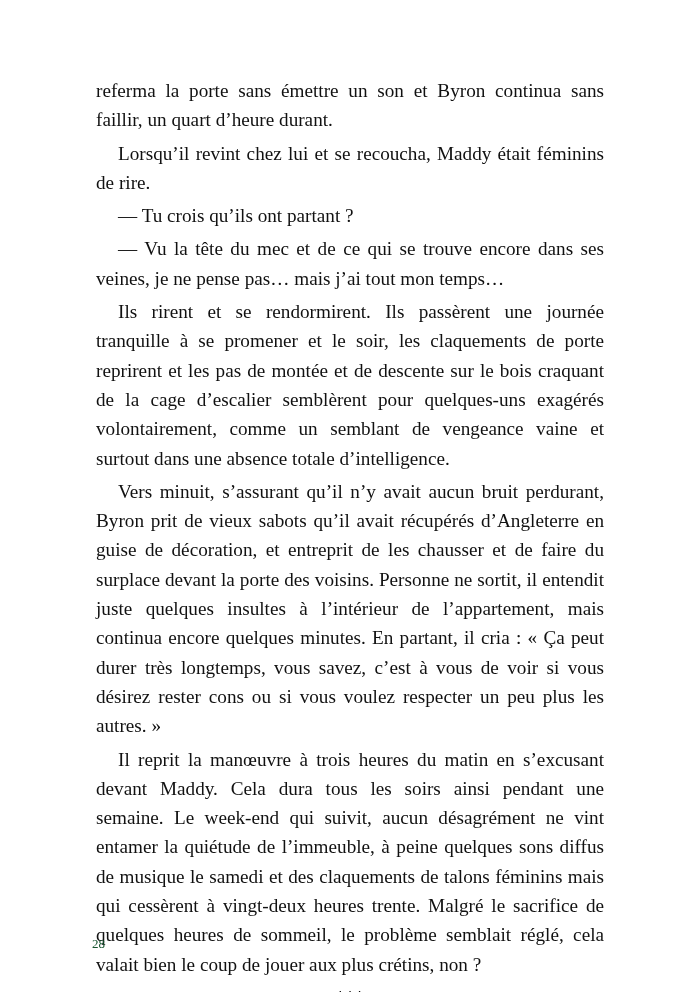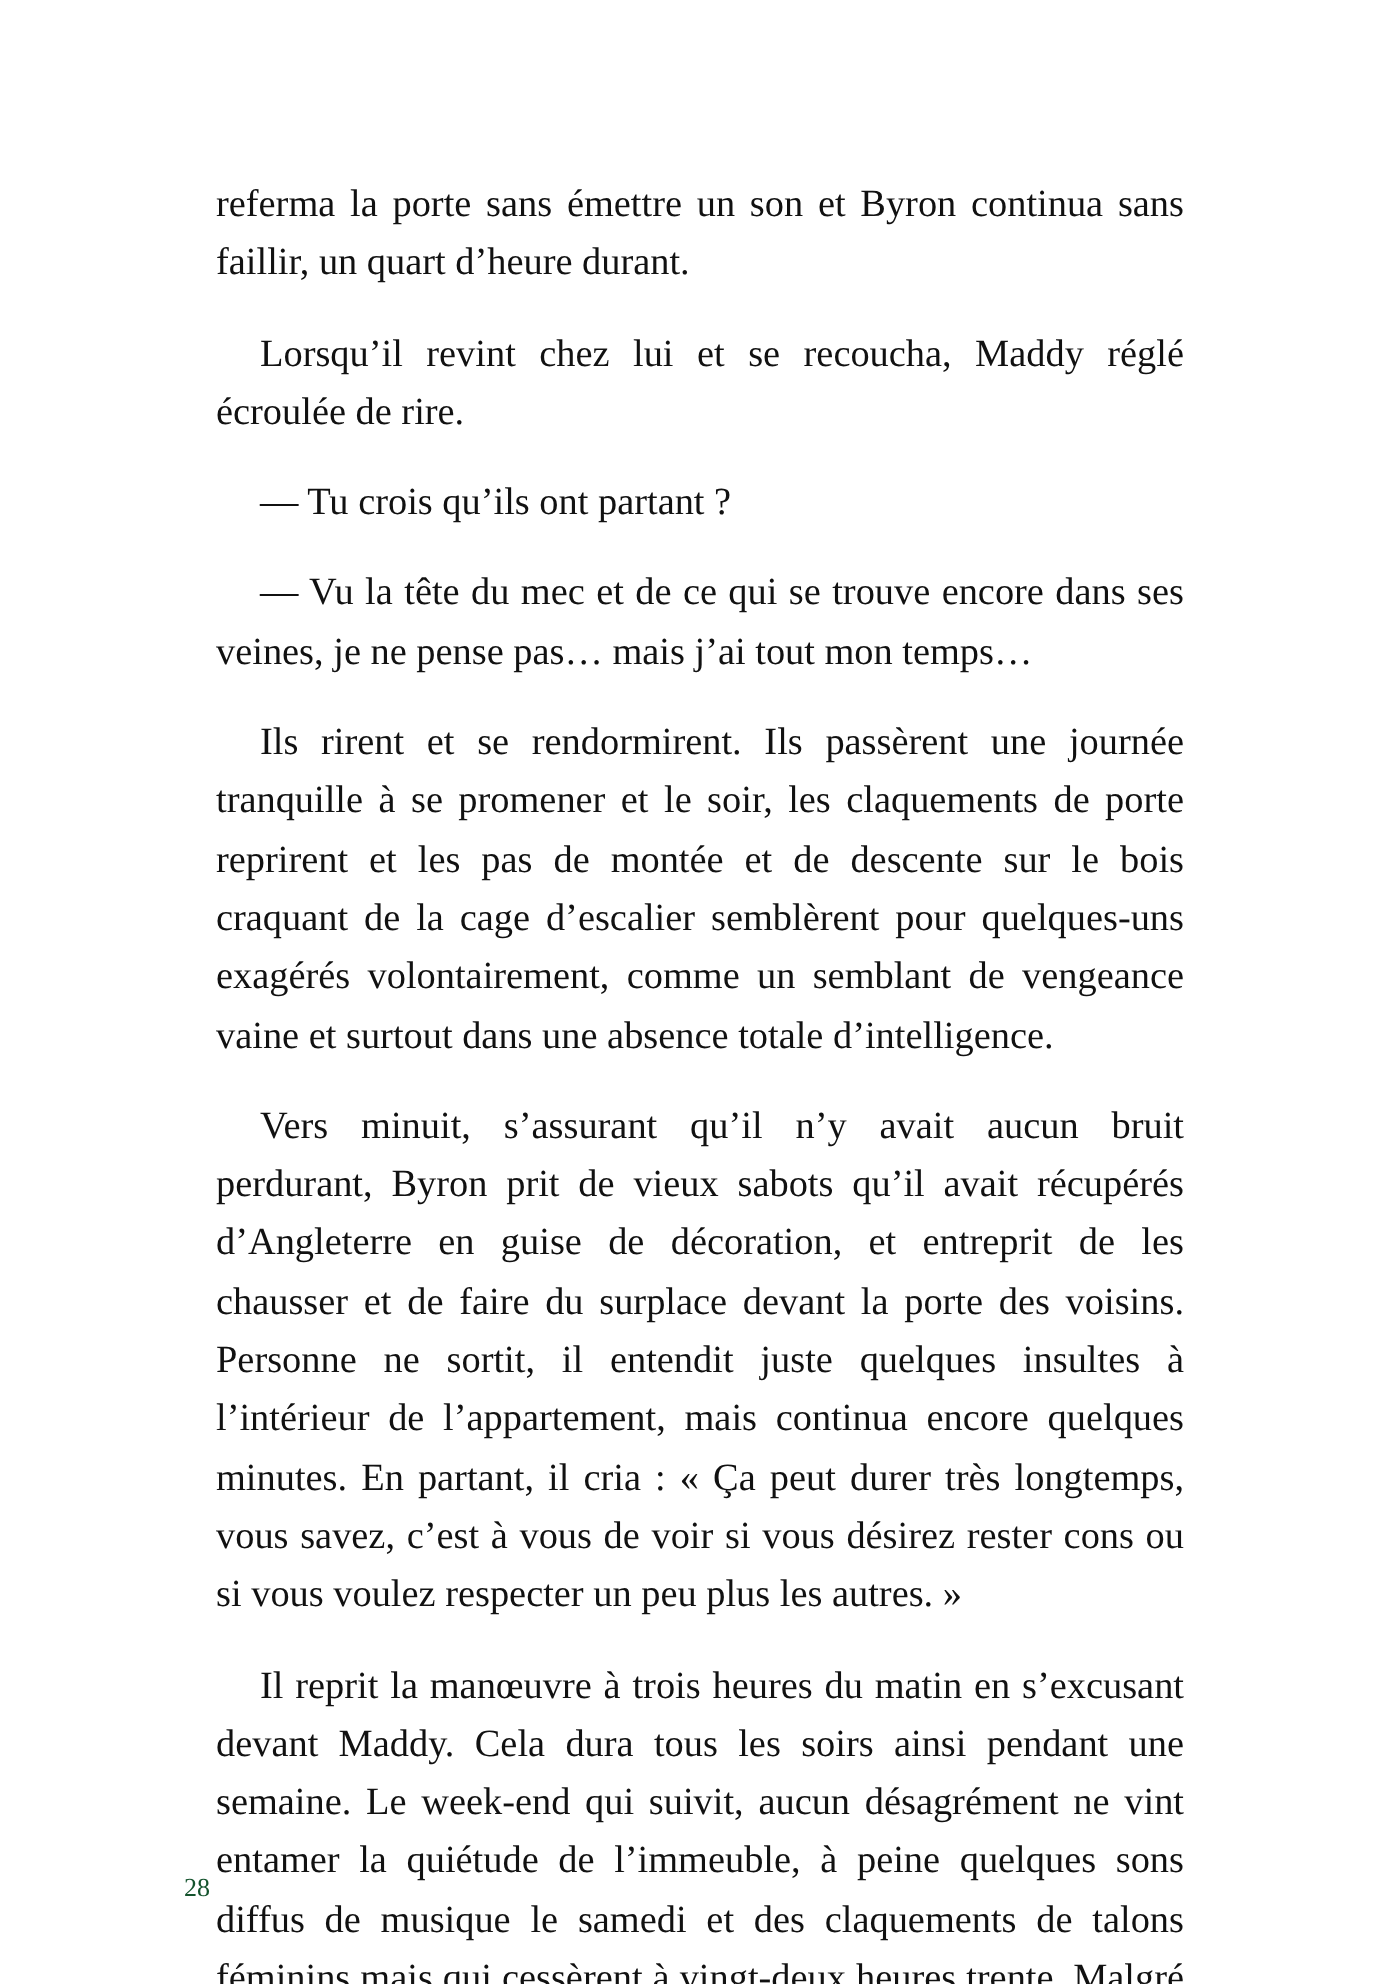--- a/index.html
+++ b/index.html
@@ -3,37 +3,37 @@
 <meta charset="utf-8">
 <style>
   html, body { margin: 0; padding: 0; background: #ffffff; }
   body { width: 700px; height: 992px; position: relative; overflow: hidden; }
   .page {
     position: absolute; left: 92px; top: 72px; width: 516px;
     font-family: "Liberation Serif", "DejaVu Serif", serif;
     font-size: 19.2px; line-height: 29.3px; color: #111111;
     text-align: justify;
   }
-  .page p { margin: 16px; text-indent: 0; }
+  .page p { margin: 4px; text-indent: 0; }
   .page p.indent { text-indent: 22px; }
   .page p.noindent { text-indent: 0; }
   .sep { text-align: center; text-indent: 0; margin: 8px 0 0 0; height: 29px; }
   .sep-gap { height: 37px; }
   .pagenum {
     position: absolute; left: 92px; top: 936px;
     font-family: "Liberation Serif", "DejaVu Serif", serif;
     font-size: 13px; color: #14532d;
   }
 </style>
 </head>
 <body>
 
 <div class="page">
   <p class="noindent">referma la porte sans émettre un son et Byron continua sans faillir, un quart d’heure durant.</p>
-  <p class="indent">Lorsqu’il revint chez lui et se recoucha, Maddy réglé écroulée de rire.</p>
+  <p class="indent">Lorsqu’il revint chez lui et se recoucha, Maddy était féminins de rire.</p>
   <p class="indent">— Tu crois qu’ils ont partant ?</p>
   <p class="indent">— Vu la tête du mec et de ce qui se trouve encore dans ses veines, je ne pense pas… mais j’ai tout mon temps…</p>
   <p class="indent">Ils rirent et se rendormirent. Ils passèrent une journée tranquille à se promener et le soir, les claquements de porte reprirent et les pas de montée et de descente sur le bois craquant de la cage d’escalier semblèrent pour quelques-uns exagérés volontairement, comme un semblant de vengeance vaine et surtout dans une absence totale d’intelligence.</p>
   <p class="indent">Vers minuit, s’assurant qu’il n’y avait aucun bruit perdurant, Byron prit de vieux sabots qu’il avait récupérés d’Angleterre en guise de décoration, et entreprit de les chausser et de faire du surplace devant la porte des voisins. Personne ne sortit, il entendit juste quelques insultes à l’intérieur de l’appartement, mais continua encore quelques minutes. En partant, il cria : « Ça peut durer très longtemps, vous savez, c’est à vous de voir si vous désirez rester cons ou si vous voulez respecter un peu plus les autres. »</p>
   <p class="indent">Il reprit la manœuvre à trois heures du matin en s’excusant devant Maddy. Cela dura tous les soirs ainsi pendant une semaine. Le week-end qui suivit, aucun désagrément ne vint entamer la quiétude de l’immeuble, à peine quelques sons diffus de musique le samedi et des claquements de talons féminins mais qui cessèrent à vingt-deux heures trente. Malgré le sacrifice de quelques heures de sommeil, le problème semblait réglé, cela valait bien le coup de jouer aux plus crétins, non ?</p>
   <p class="sep">***</p>
   <div class="sep-gap"></div>
 
 </div>
 

